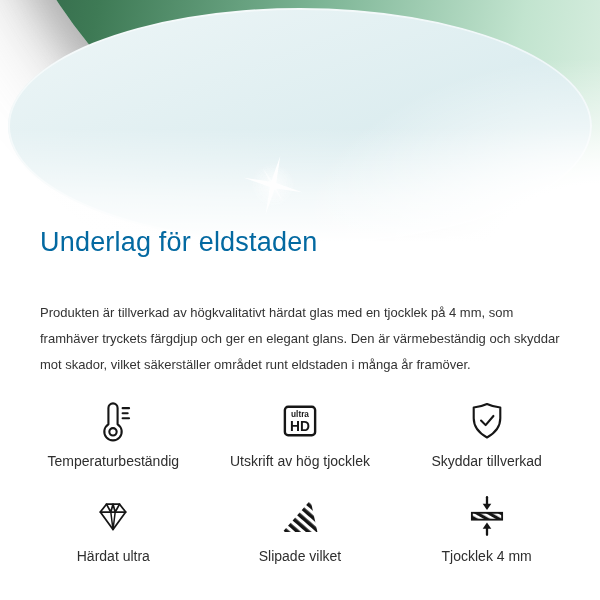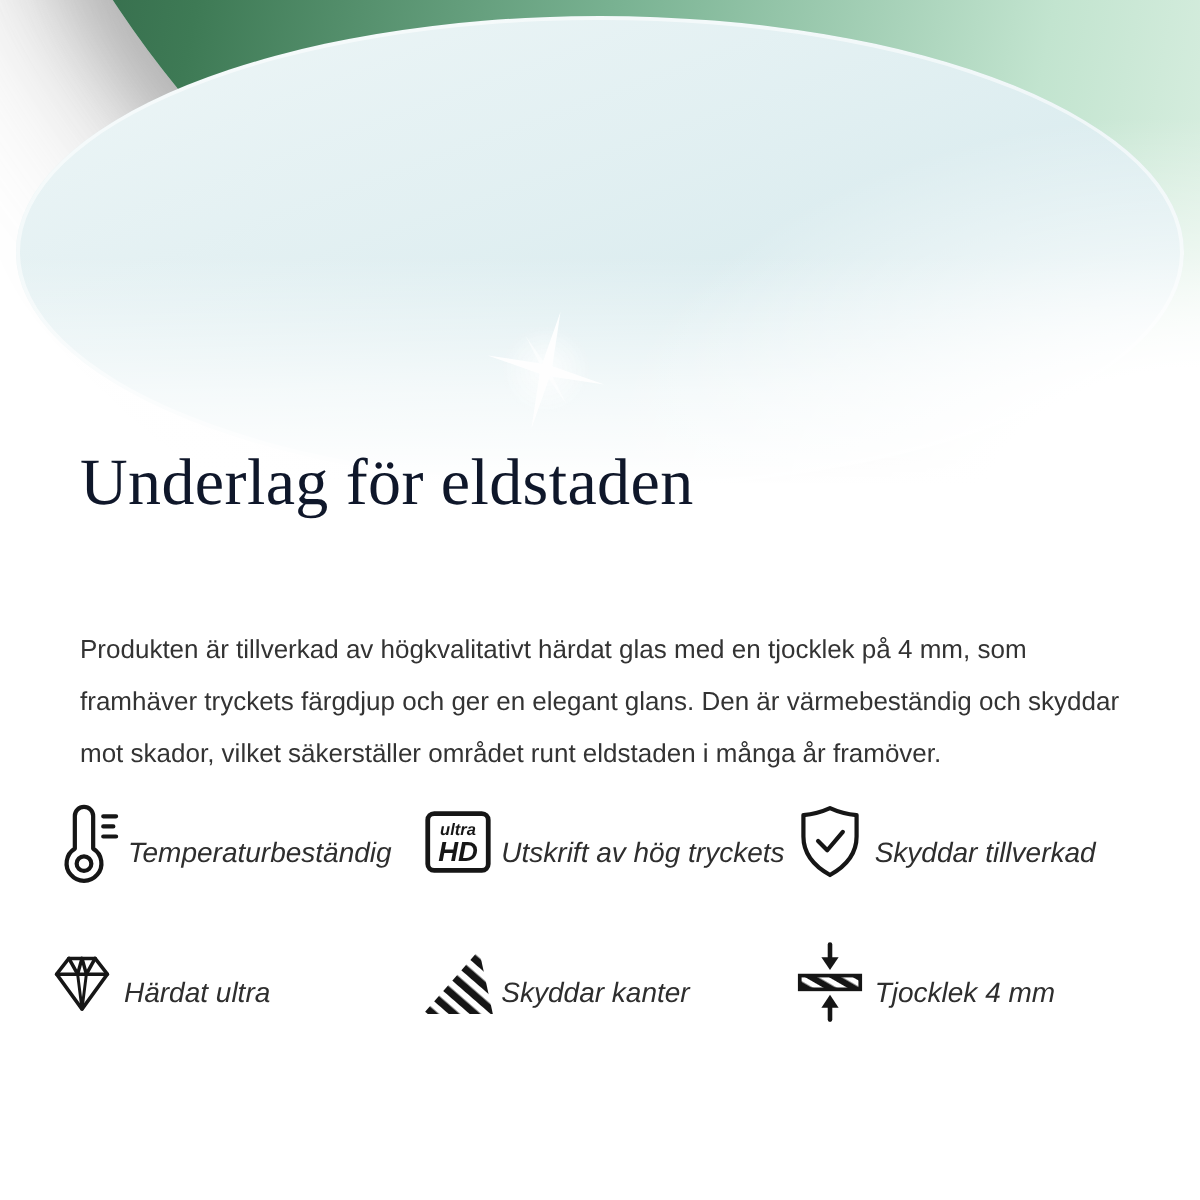--- a/index.html
+++ b/index.html
@@ -42,35 +42,35 @@
   }
   .photo-fade-right {
     position:absolute; left:300px; top:60px; width:300px; height:192px;
     background:radial-gradient(ellipse at 100% 100%, #fff 25%, rgba(255,255,255,0) 72%);
   }
   .sparkle { position:absolute; left:241px; top:153px; width:64px; height:64px; transform:rotate(14deg); opacity:.95; }
 
   
   .heading {
     position:absolute; left:40px; top:224px; z-index:2;
-    font-family:Liberation Serif, serif; font-weight:400;
-    font-size:33px; line-height:37px; color:#0f172a; letter-spacing:.2px;
+    font-family:Liberation Sans, sans-serif; font-weight:400;
+    font-size:27px; line-height:37px; color:#0369a1; letter-spacing:.2px;
   }
   .heading span { display:block; }
   .body-text {
-    position:absolute; left:40px; top:312px; width:533px; z-index:2;
+    position:absolute; left:40px; top:300px; width:533px; z-index:2;
     font-size:13px; line-height:26px; color:#333;
   }
 
   
   .features {
     position:absolute; left:20px; top:398px; width:560px; z-index:2;
     display:grid; grid-template-columns:1fr 1fr 1fr; row-gap:24px;
   }
-  .feature { display:flex; flex-direction:row; align-items:center;font-style:italic; }
+  .feature { display:flex; flex-direction:column; align-items:center; }
   .feature .icon-box { height:46px; display:flex; align-items:center; justify-content:center; }
   .feature .label { margin-top:9px; font-size:14px; color:#2e2e2e; }
   .ico { stroke:#161616; fill:none; stroke-width:2.3; stroke-linecap:round; stroke-linejoin:round; }
 </style>
 </head>
 <body>
 
 <div id="page">
 
   <div id="hero">
@@ -109,21 +109,21 @@
     </div>
 
     <div class="feature">
       <div class="icon-box">
         <svg width="44" height="44" viewBox="0 0 48 48">
           <rect class="ico" x="7.5" y="8.5" width="33" height="31" rx="3.5" style="stroke-width:2.6"></rect>
           <text x="24" y="20" text-anchor="middle" font-family="Liberation Sans, sans-serif" font-size="9" font-weight="700" fill="#161616">ultra</text>
           <text x="24" y="34.5" text-anchor="middle" font-family="Liberation Sans, sans-serif" font-size="15" font-weight="800" fill="#161616">HD</text>
         </svg>
       </div>
-      <div class="label">Utskrift av hög tryckets</div>
+      <div class="label">Utskrift av hög tjocklek</div>
     </div>
 
     <div class="feature">
       <div class="icon-box">
         <svg class="ico" width="44" height="44" viewBox="0 0 48 48">
           <path d="M24 5.5 c5 2.3 9.5 3.4 14.5 3.8 V21 c0 9.5 -5.9 16.2 -14.5 21 C15.4 37.2 9.5 30.5 9.5 21 V9.3 C14.5 8.9 19 7.8 24 5.5 Z"></path>
           <path d="M17.5 23.5 l5 5 l8.5 -10"></path>
         </svg>
       </div>
       <div class="label">Skyddar tillverkad</div>
@@ -146,21 +146,21 @@
         <svg width="44" height="44" viewBox="0 0 48 48">
           <defs>
             <pattern id="hatchA" width="7.5" height="7.5" patternUnits="userSpaceOnUse" patternTransform="rotate(-49 24 24)">
               <rect width="7.5" height="7.5" fill="#fff"></rect>
               <rect width="4" height="7.5" fill="#151515"></rect>
             </pattern>
           </defs>
           <path d="M5 41.5 L35.5 6.5 L43 41.5 Z" fill="url(#hatchA)"></path>
         </svg>
       </div>
-      <div class="label">Skyddar kanter</div>
+      <div class="label">Slipade vilket</div>
     </div>
 
     <div class="feature">
       <div class="icon-box">
         <svg width="44" height="44" viewBox="0 0 48 48">
           <defs>
             <pattern id="hatchB" width="6.5" height="6.5" patternUnits="userSpaceOnUse" patternTransform="rotate(-60 24 24)">
               <rect width="6.5" height="6.5" fill="#fff"></rect>
               <rect width="3.5" height="6.5" fill="#151515"></rect>
             </pattern>

